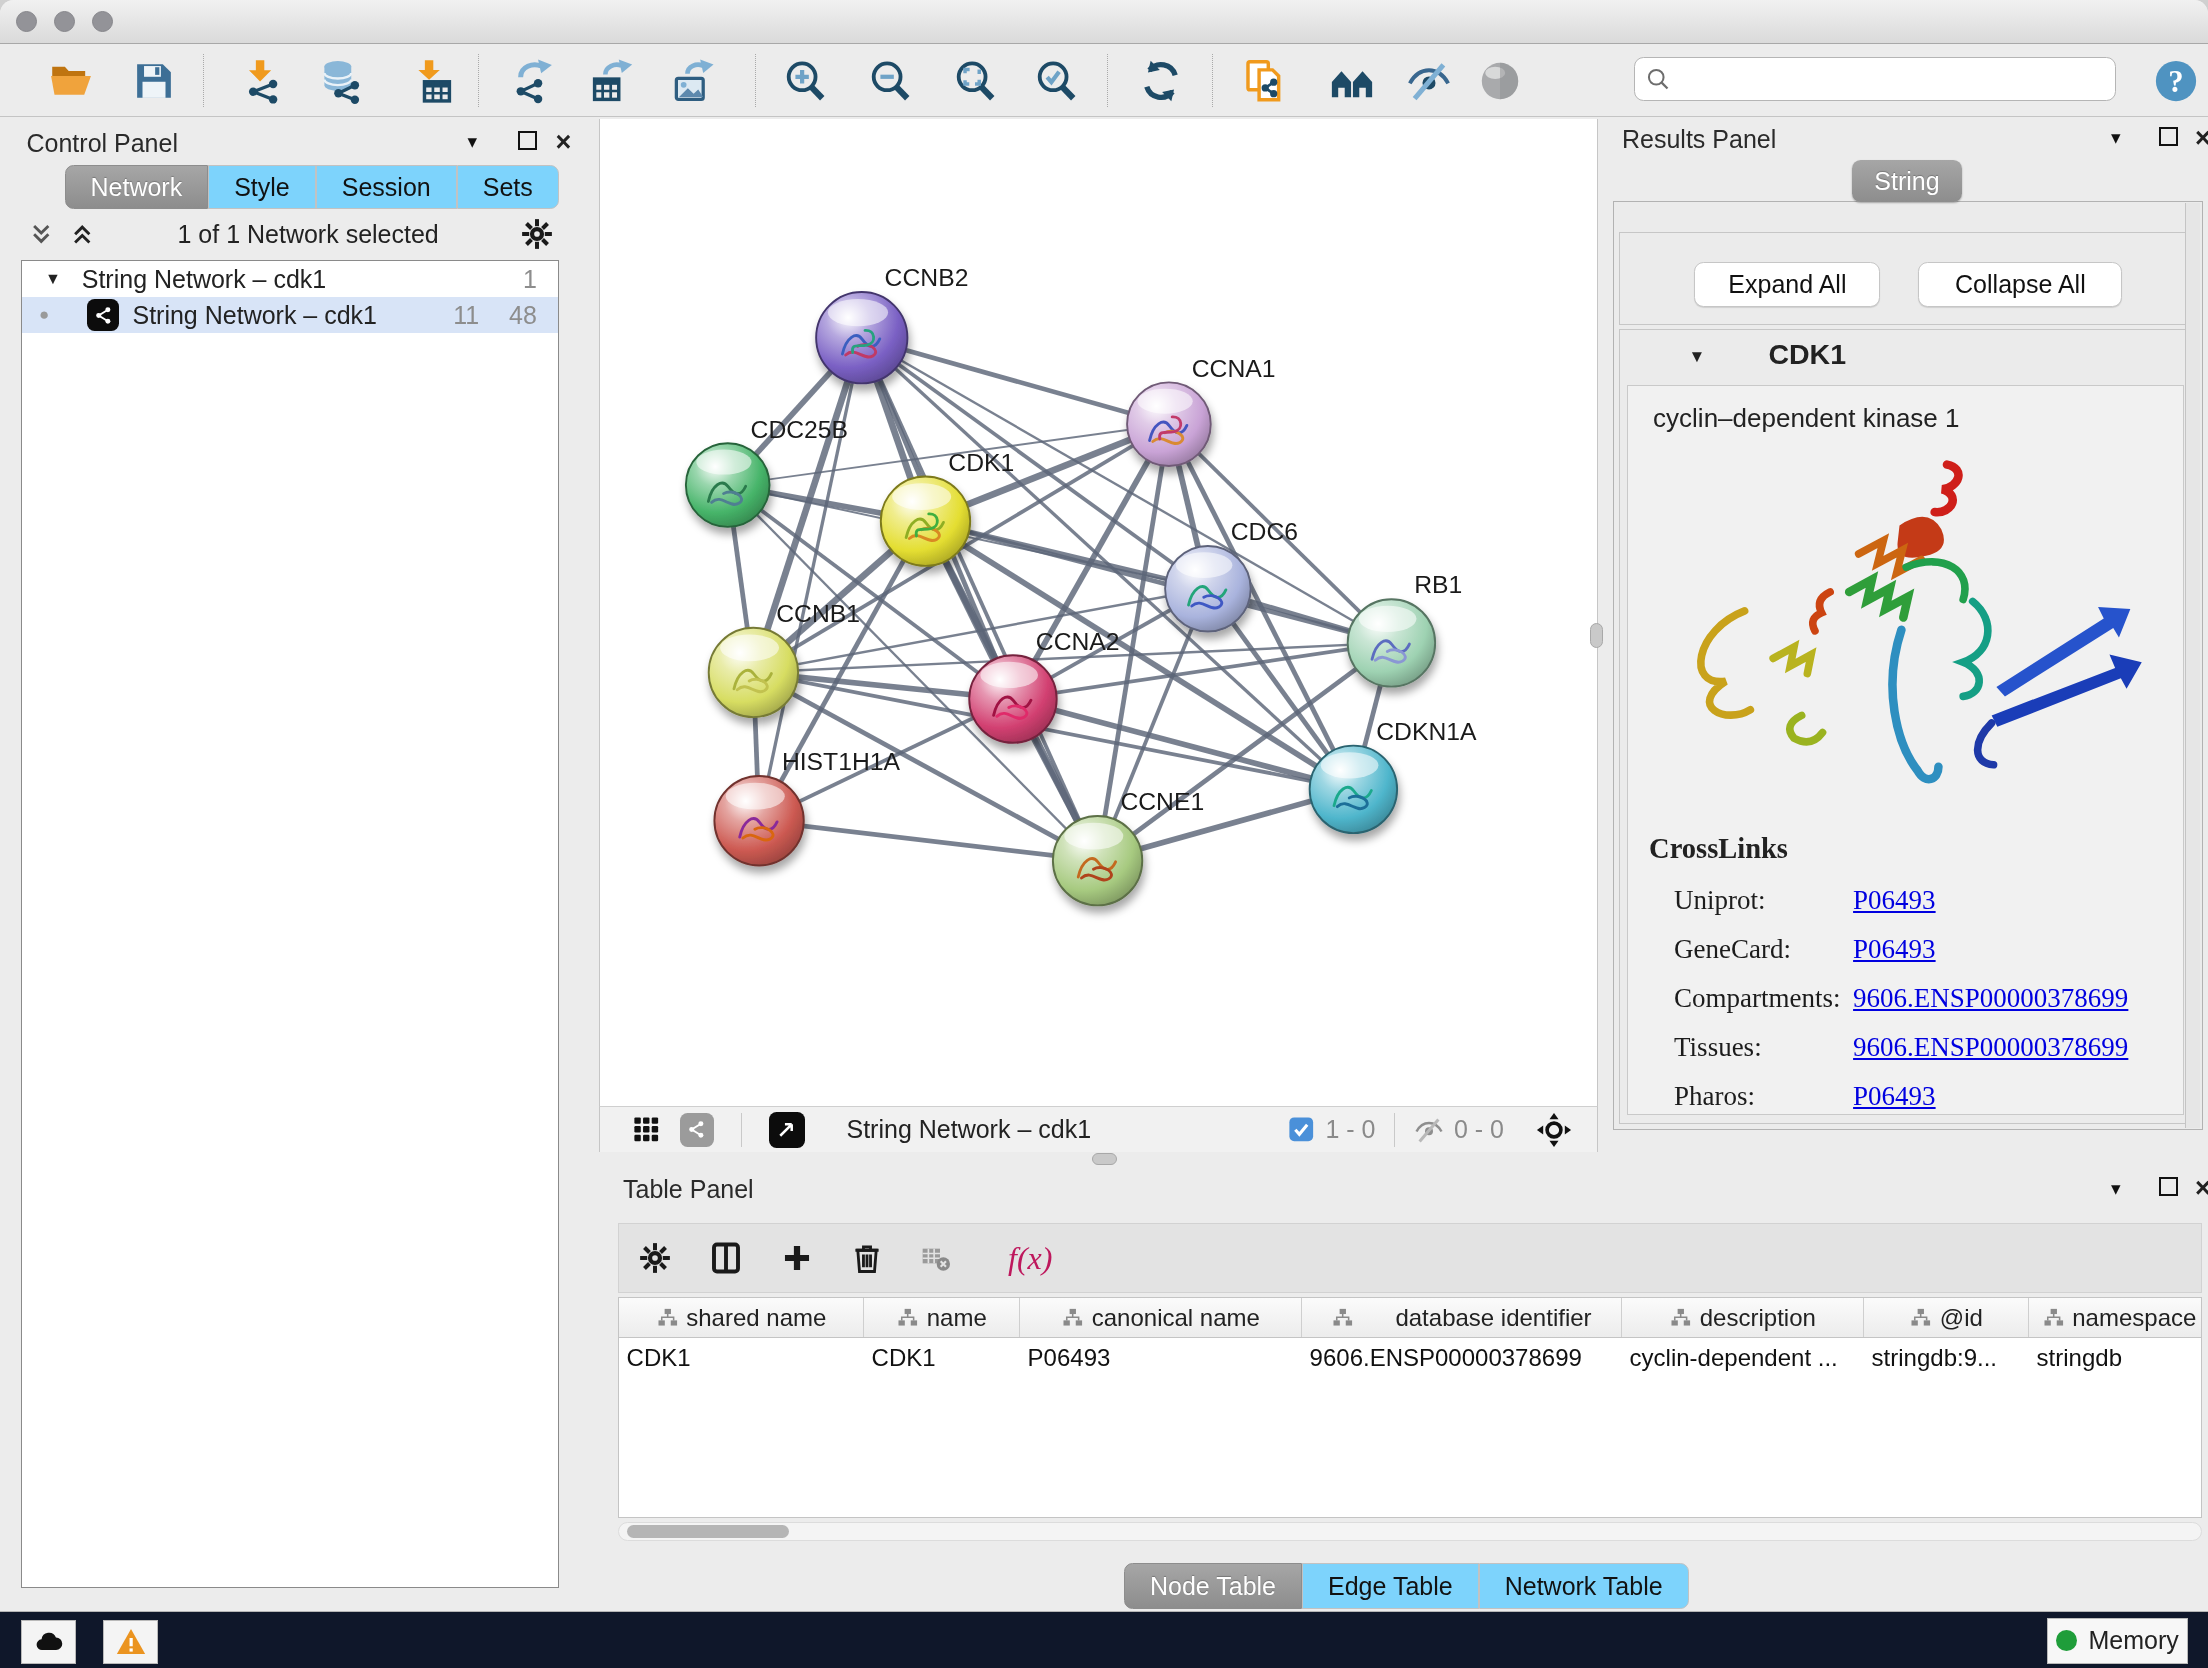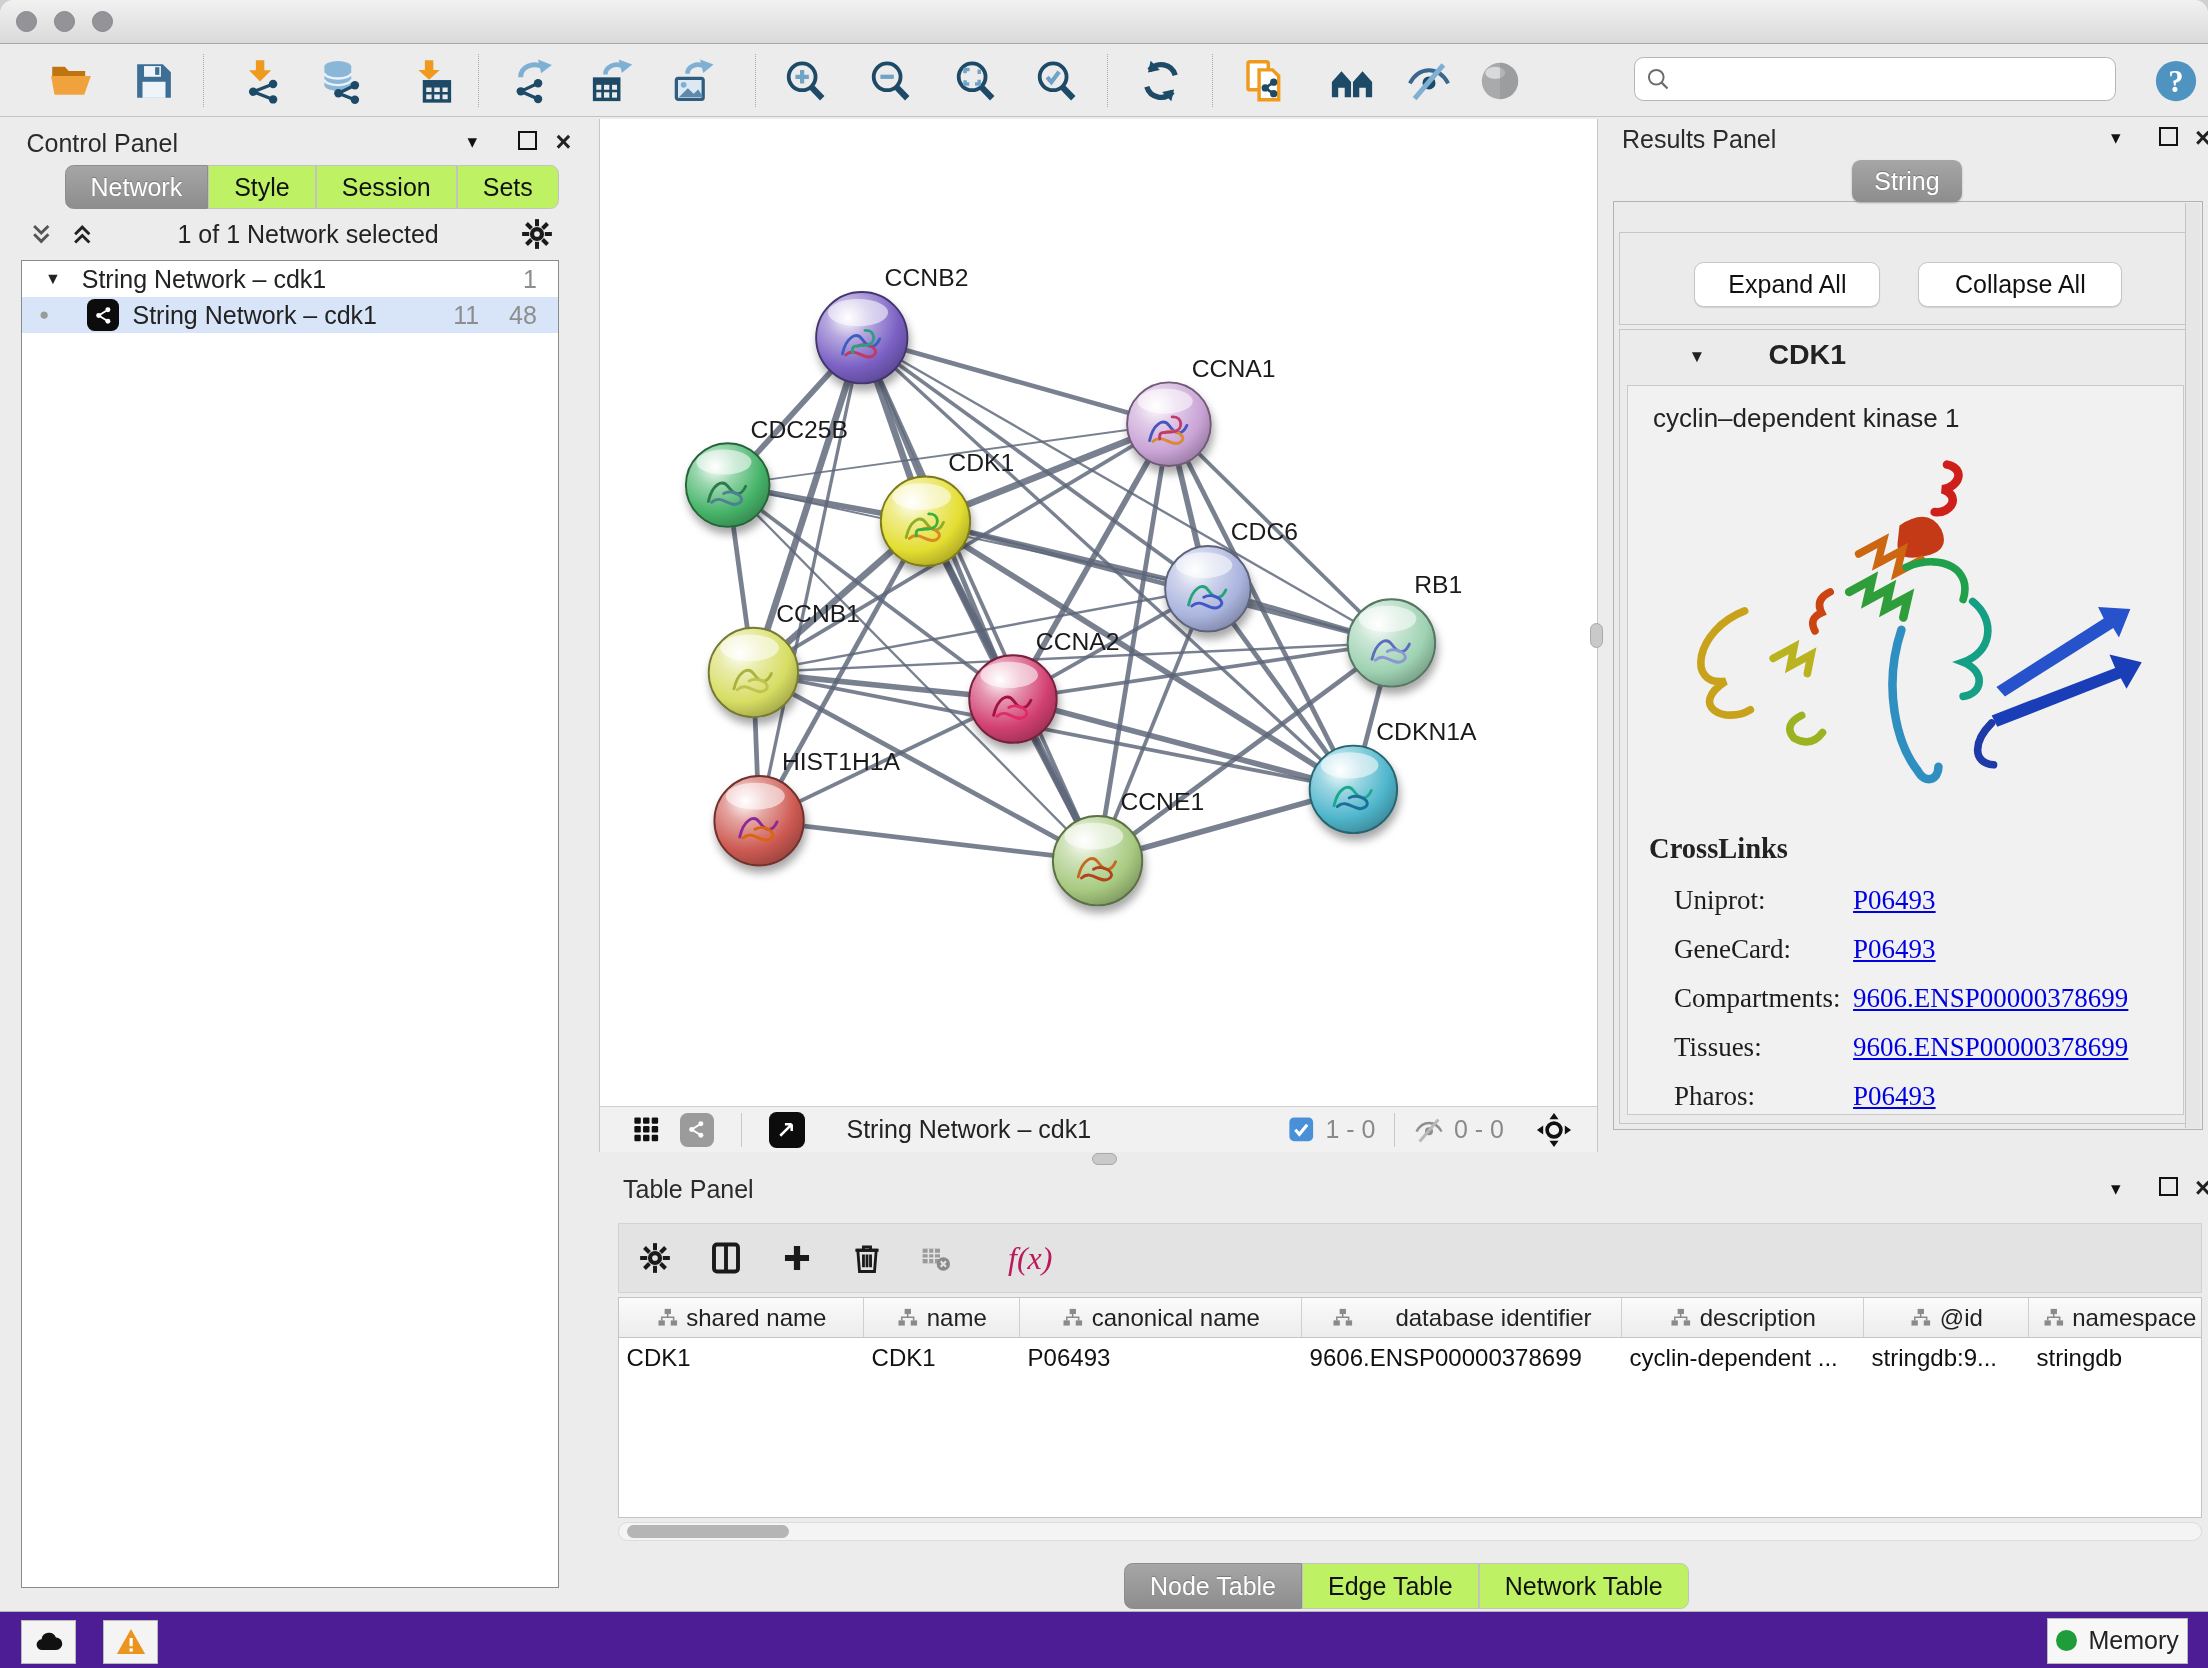--- a/index.html
+++ b/index.html
@@ -20,21 +20,21 @@
   .tbtn svg{width:46px;height:46px;}
   .tsep{top:9.5px;width:0;height:53px;border-left:1.9px dotted #a9a9a9;}
   .search{left:1634px;top:13.3px;width:482px;height:44px;background:#fff;border:1px solid #b5b5b5;
     border-radius:9.5px;display:flex;align-items:center;padding-left:9.5px;}
   .search input{border:none;outline:none;font-size:24px;width:418px;background:transparent;
     font-family:"Liberation Sans",sans-serif;}
   
   .phead{font-size:25px;color:#2a2a2a;}
   .picon{font-size:23px;color:#111;line-height:1;}
   .seg-tab{height:44px;padding:0 25px;display:flex;align-items:center;justify-content:center;
-    font-size:25px;background:#bef264;border:1px solid #c2c2c2;color:#111;}
+    font-size:25px;background:#7dd3fc;border:1px solid #c2c2c2;color:#111;}
   .seg-tab:first-child{border-radius:8.6px 0 0 8.6px;}
   .seg-tab:last-child{border-radius:0 8.6px 8.6px 0;}
   .seg-tab.active{background:linear-gradient(#a6a6a6,#8d8d8d);color:#fff;border-color:#8d8d8d;
     text-shadow:0 -1px 1px rgba(0,0,0,.25);}
   .listbox{background:#fff;border:1.9px solid #8a8a8a;}
   .netrow{height:36px;display:flex;align-items:center;font-size:25px;}
   .cnt{color:#8d8d8d;}
   .sharebadge{width:32px;height:32px;background:#0c0c0c;border-radius:7.6px;display:flex;
     align-items:center;justify-content:center;}
   .gray-btn{background:linear-gradient(#a6a6a6,#8d8d8d);color:#fff;border-radius:8.6px;
@@ -768,21 +768,21 @@
     <div class="abs" style="left:19px;top:360px;width:1584px;height:19px;background:#f4f4f4;border:1px solid #dcdcdc;border-radius:9.5px">
       <div style="position:absolute;left:7.6px;top:1.9px;width:162px;height:13.3px;background:#b5b5b5;border-radius:6.7px"></div>
     </div>
     <div class="abs" style="left:525px;top:401px;display:flex">
         <div class="seg-tab active" style="height: 46px;">Node Table</div>
         <div class="seg-tab" style="height: 46px;">Edge Table</div>
         <div class="seg-tab" style="height: 46px;">Network Table</div>
       </div>
   </div>
 
-  <div class="abs" style="left:0;top:1611px;width:2208px;height:57px;background:#4c1d95;border-top:1px solid #b5b5b5">
+  <div class="abs" style="left:0;top:1611px;width:2208px;height:57px;background:#0f172a;border-top:1px solid #b5b5b5">
     <div class="abs" style="left:21px;top:7.6px;width:55px;height:44px;background:#f4f4f4;border:1.9px solid #b9b9b9;display:flex;align-items:center;justify-content:center">
         <svg viewBox="0 0 24 24" width="32" height="32">
           <path d="M7 18a4 4 0 0 1-.6-8A5.6 5.6 0 0 1 17.2 8.6 4.2 4.2 0 0 1 17.3 18z" fill="#111"></path>
         </svg>
       </div>
     <div class="abs" style="left:103px;top:7.6px;width:55px;height:44px;background:#f4f4f4;border:1.9px solid #b9b9b9;display:flex;align-items:center;justify-content:center">
         <svg viewBox="0 0 24 24" width="32" height="32">
           <path d="M12 2.2 22.6 21H1.4z" fill="#eb9420"></path>
           <rect x="10.9" y="9" width="2.4" height="6.2" fill="#fff"></rect>
           <rect x="10.9" y="16.8" width="2.4" height="2.4" fill="#fff"></rect>

